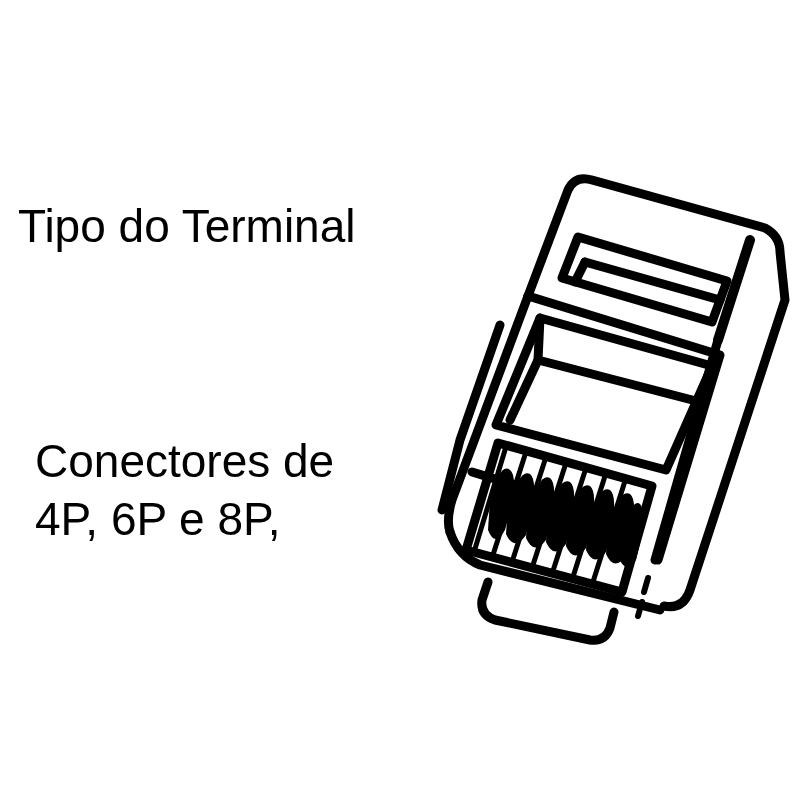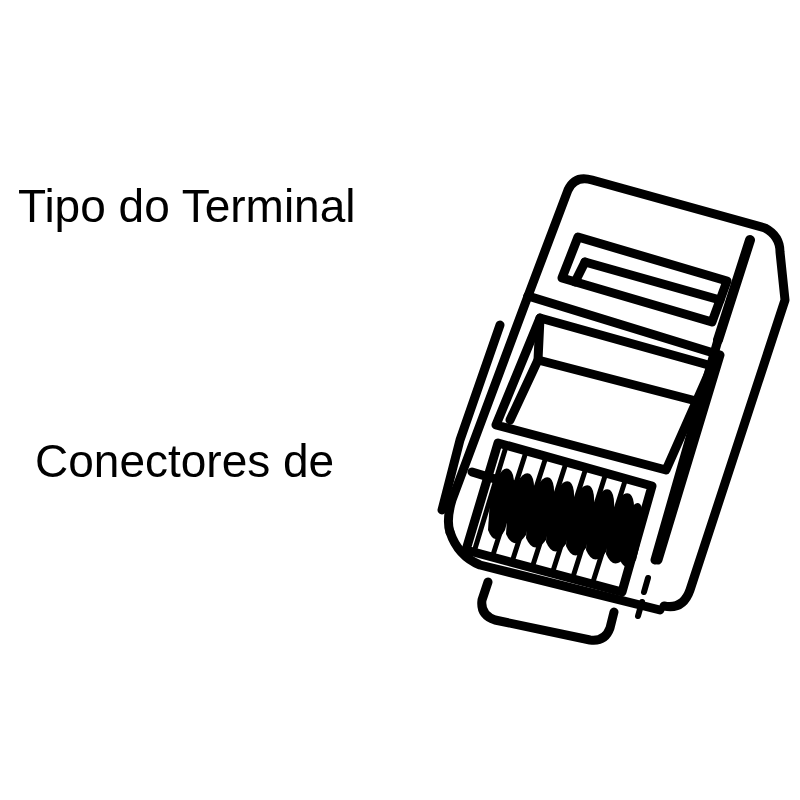--- a/index.html
+++ b/index.html
@@ -1,29 +1,30 @@
 <!DOCTYPE html>
 <html><head>
 <meta charset="utf-8">
 <style>
   html, body { margin: 0; padding: 0; background: #ffffff; }
   body { width: 800px; height: 800px; position: relative; overflow: hidden; }
-  .txt { position: absolute; color: #000; font-family: "Liberation Sans", sans-serif; white-space: nowrap; }
+  .txt { position: absolute; color: #000; font-family: "Liberation Sans", sans-serif; white-space: nowrap; margin-top: 20px; }
   .title { left: 18px; top: 178px; font-size: 46px; line-height: 56px; }
-  .desc { left: 35px; top: 432px; font-size: 46px; line-height: 58px; }
+  .desc { left: 35px; top: 412px; font-size: 46px; line-height: 58px; }
   .desc div { display: block; }
   svg.plug { position: absolute; left: 0; top: 0; }
 </style>
 </head>
 <body>
 
 <div class="txt title">Tipo do Terminal</div>
 
 <div class="txt desc">
   <div>Conectores de</div>
+  <div>4P, 6P e 8P,</div>
 </div>
 
 <svg class="plug" width="800" height="800" viewBox="0 0 800 800" fill="none" stroke="#000" stroke-width="9" stroke-linejoin="round" stroke-linecap="round">
 
   <g>
     <path d="M528 296 L568 190 Q575 175 592 180 L765 228 Q780 236 780 252 L785 300 L690 590 Q683 610 664 606"></path>
 
     <path d="M750 240 L718 340" stroke-width="10"></path>
     <path d="M718 340 L655 560"></path>
 

